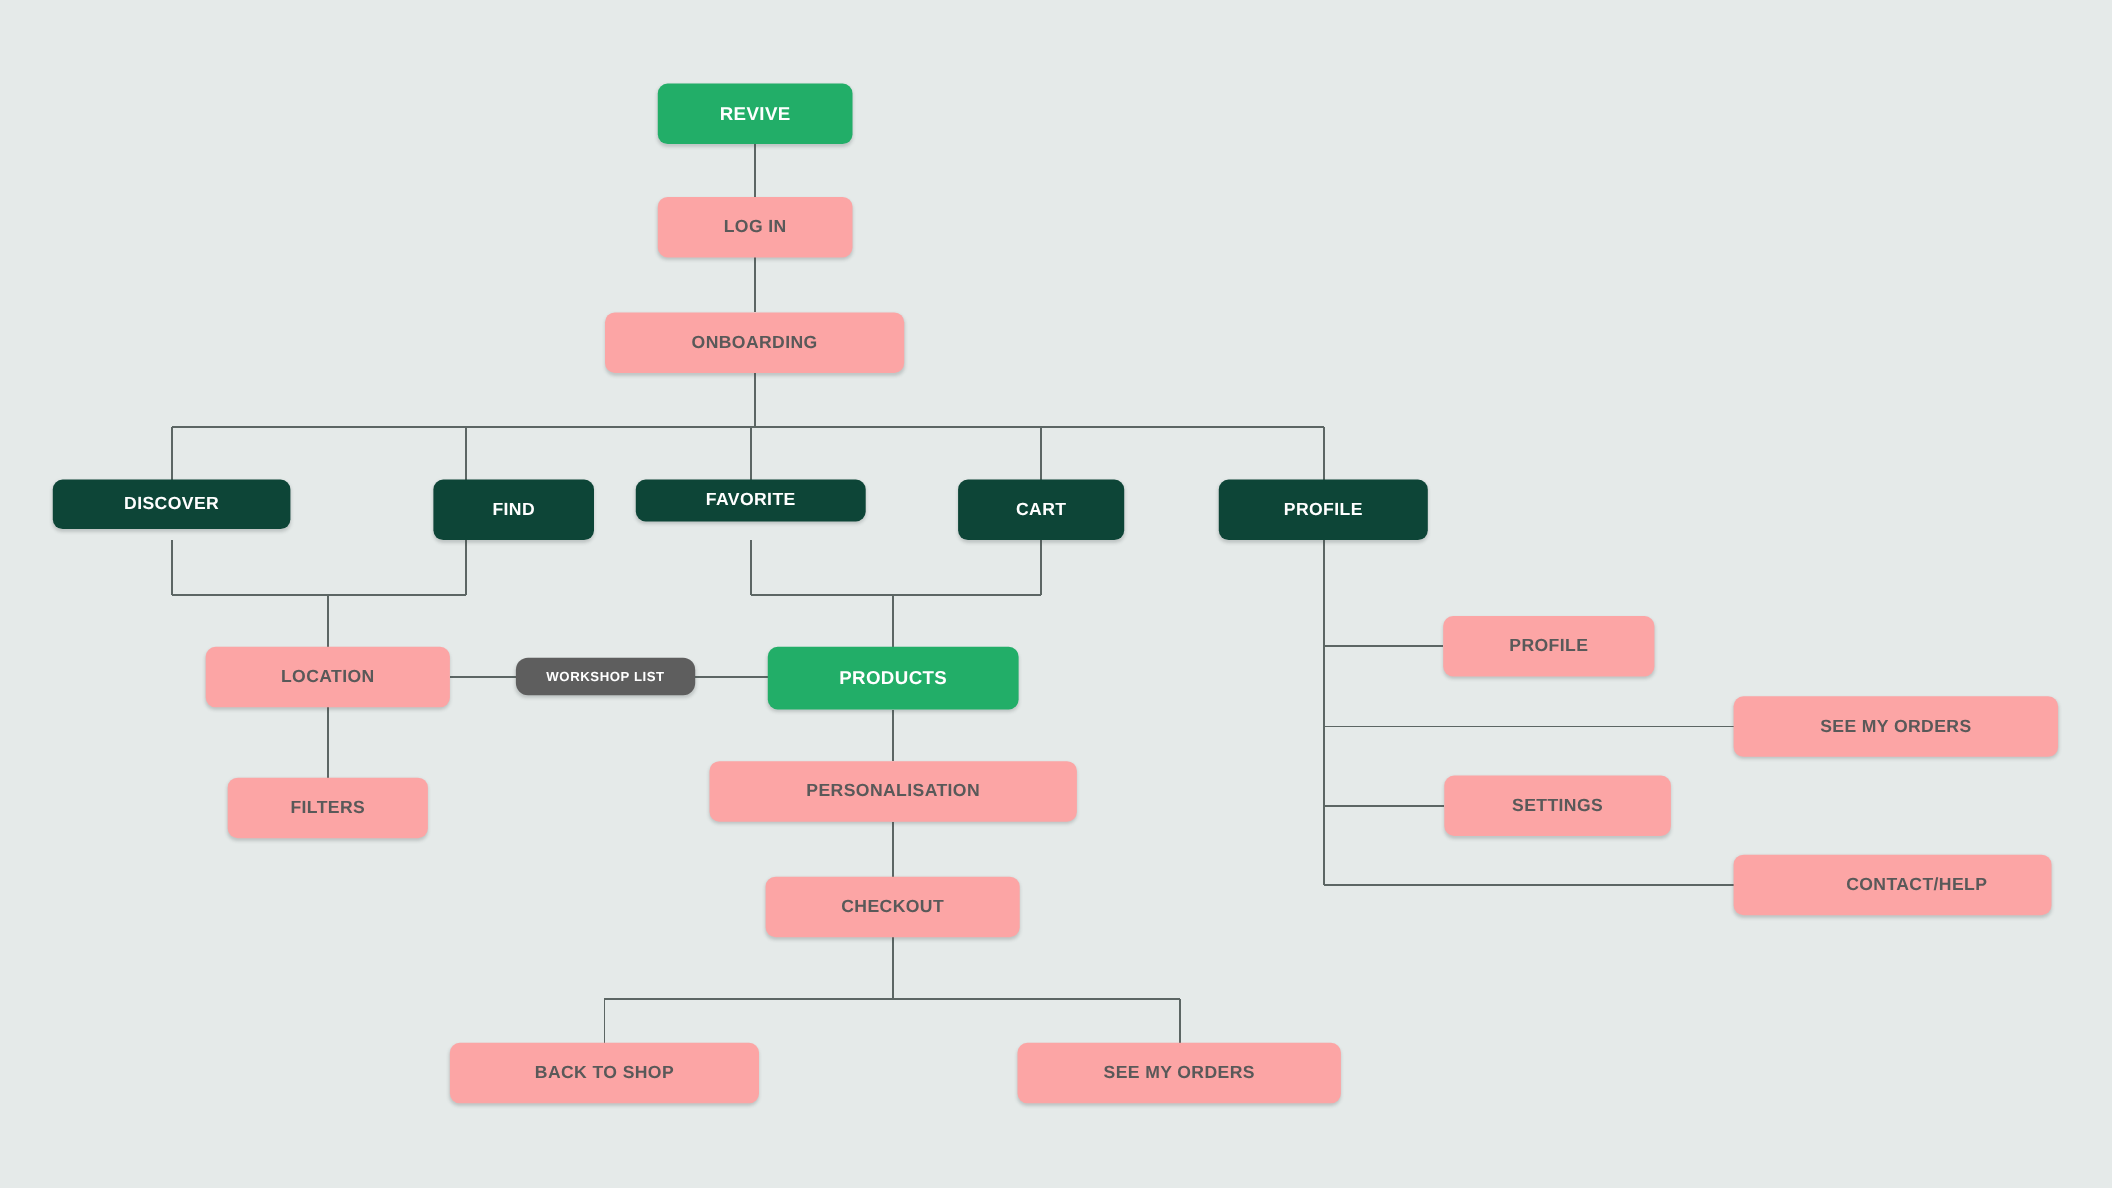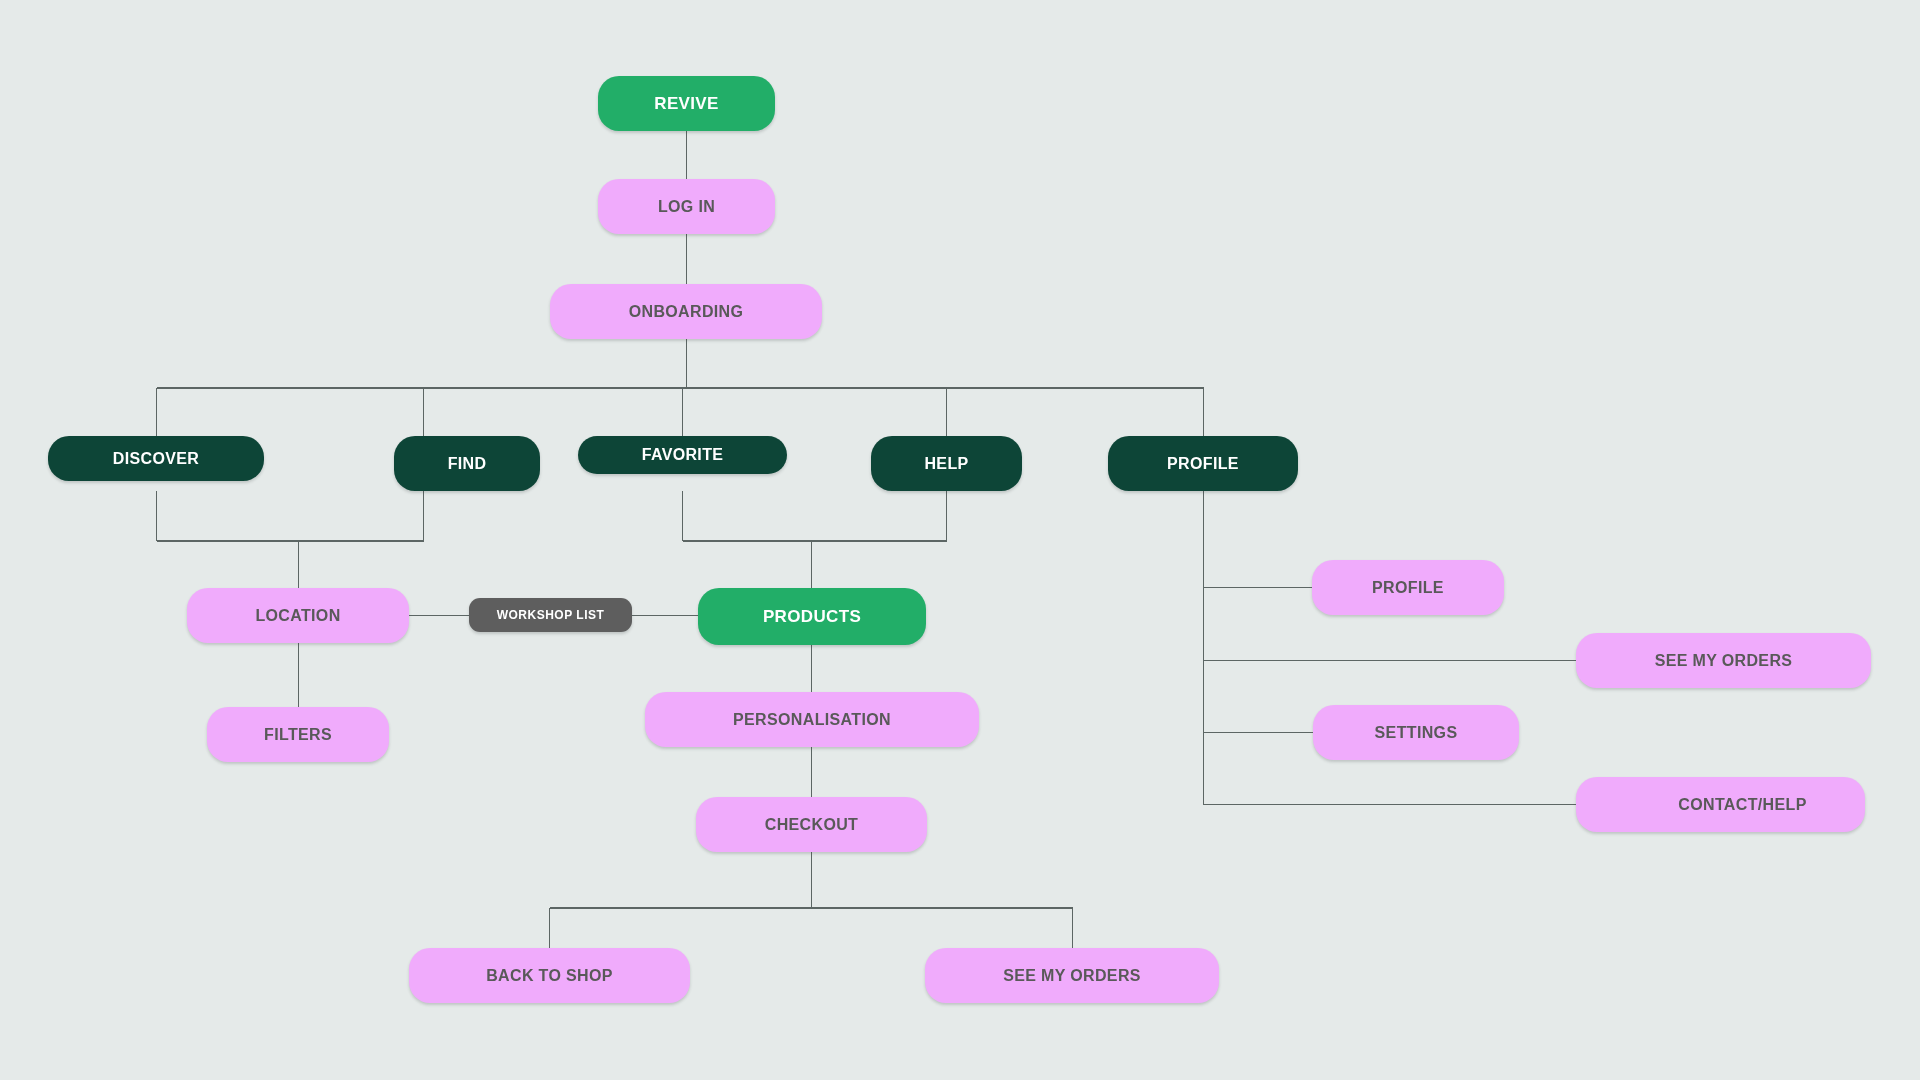--- a/index.html
+++ b/index.html
@@ -26,29 +26,29 @@
     width: 1920px;
     height: 1080px;
     pointer-events: none;
   }
   .node {
     position: absolute;
     box-sizing: border-box;
     display: flex;
     align-items: center;
     justify-content: center;
-    border-radius: 21px;
+    border-radius: 9px;
     box-shadow: 0 2px 3px rgba(60,70,68,0.22);
     letter-spacing: 0.35px;
     text-align: center;
     user-select: none;
     white-space: nowrap;
   }
   .node.light {
-    background: #f0abfc;
+    background: #fca5a5;
     color: #595959;
     font-weight: bold;
     font-size: 16px;
   }
   .node.dark {
     background: #0d4537;
     color: #ffffff;
     font-weight: bold;
     font-size: 16px;
   }
@@ -136,21 +136,21 @@
 
   <div class="node dark" style="left:350px; top:436px; width:146px; height:55px;margin-left:44px;">
     <span>FIND</span>
   </div>
 
   <div class="node dark" style="left:578px; top:436px; width:209px; height:38px;">
     <span>FAVORITE</span>
   </div>
 
   <div class="node dark" style="left:871px; top:436px; width:151px; height:55px;">
-    <span>HELP</span>
+    <span>CART</span>
   </div>
 
   <div class="node dark" style="left:1108px; top:436px; width:190px; height:55px;">
     <span>PROFILE</span>
   </div>
 
   <div class="node light" style="left:187px; top:588px; width:222px; height:55px;">
     <span>LOCATION</span>
   </div>
 

